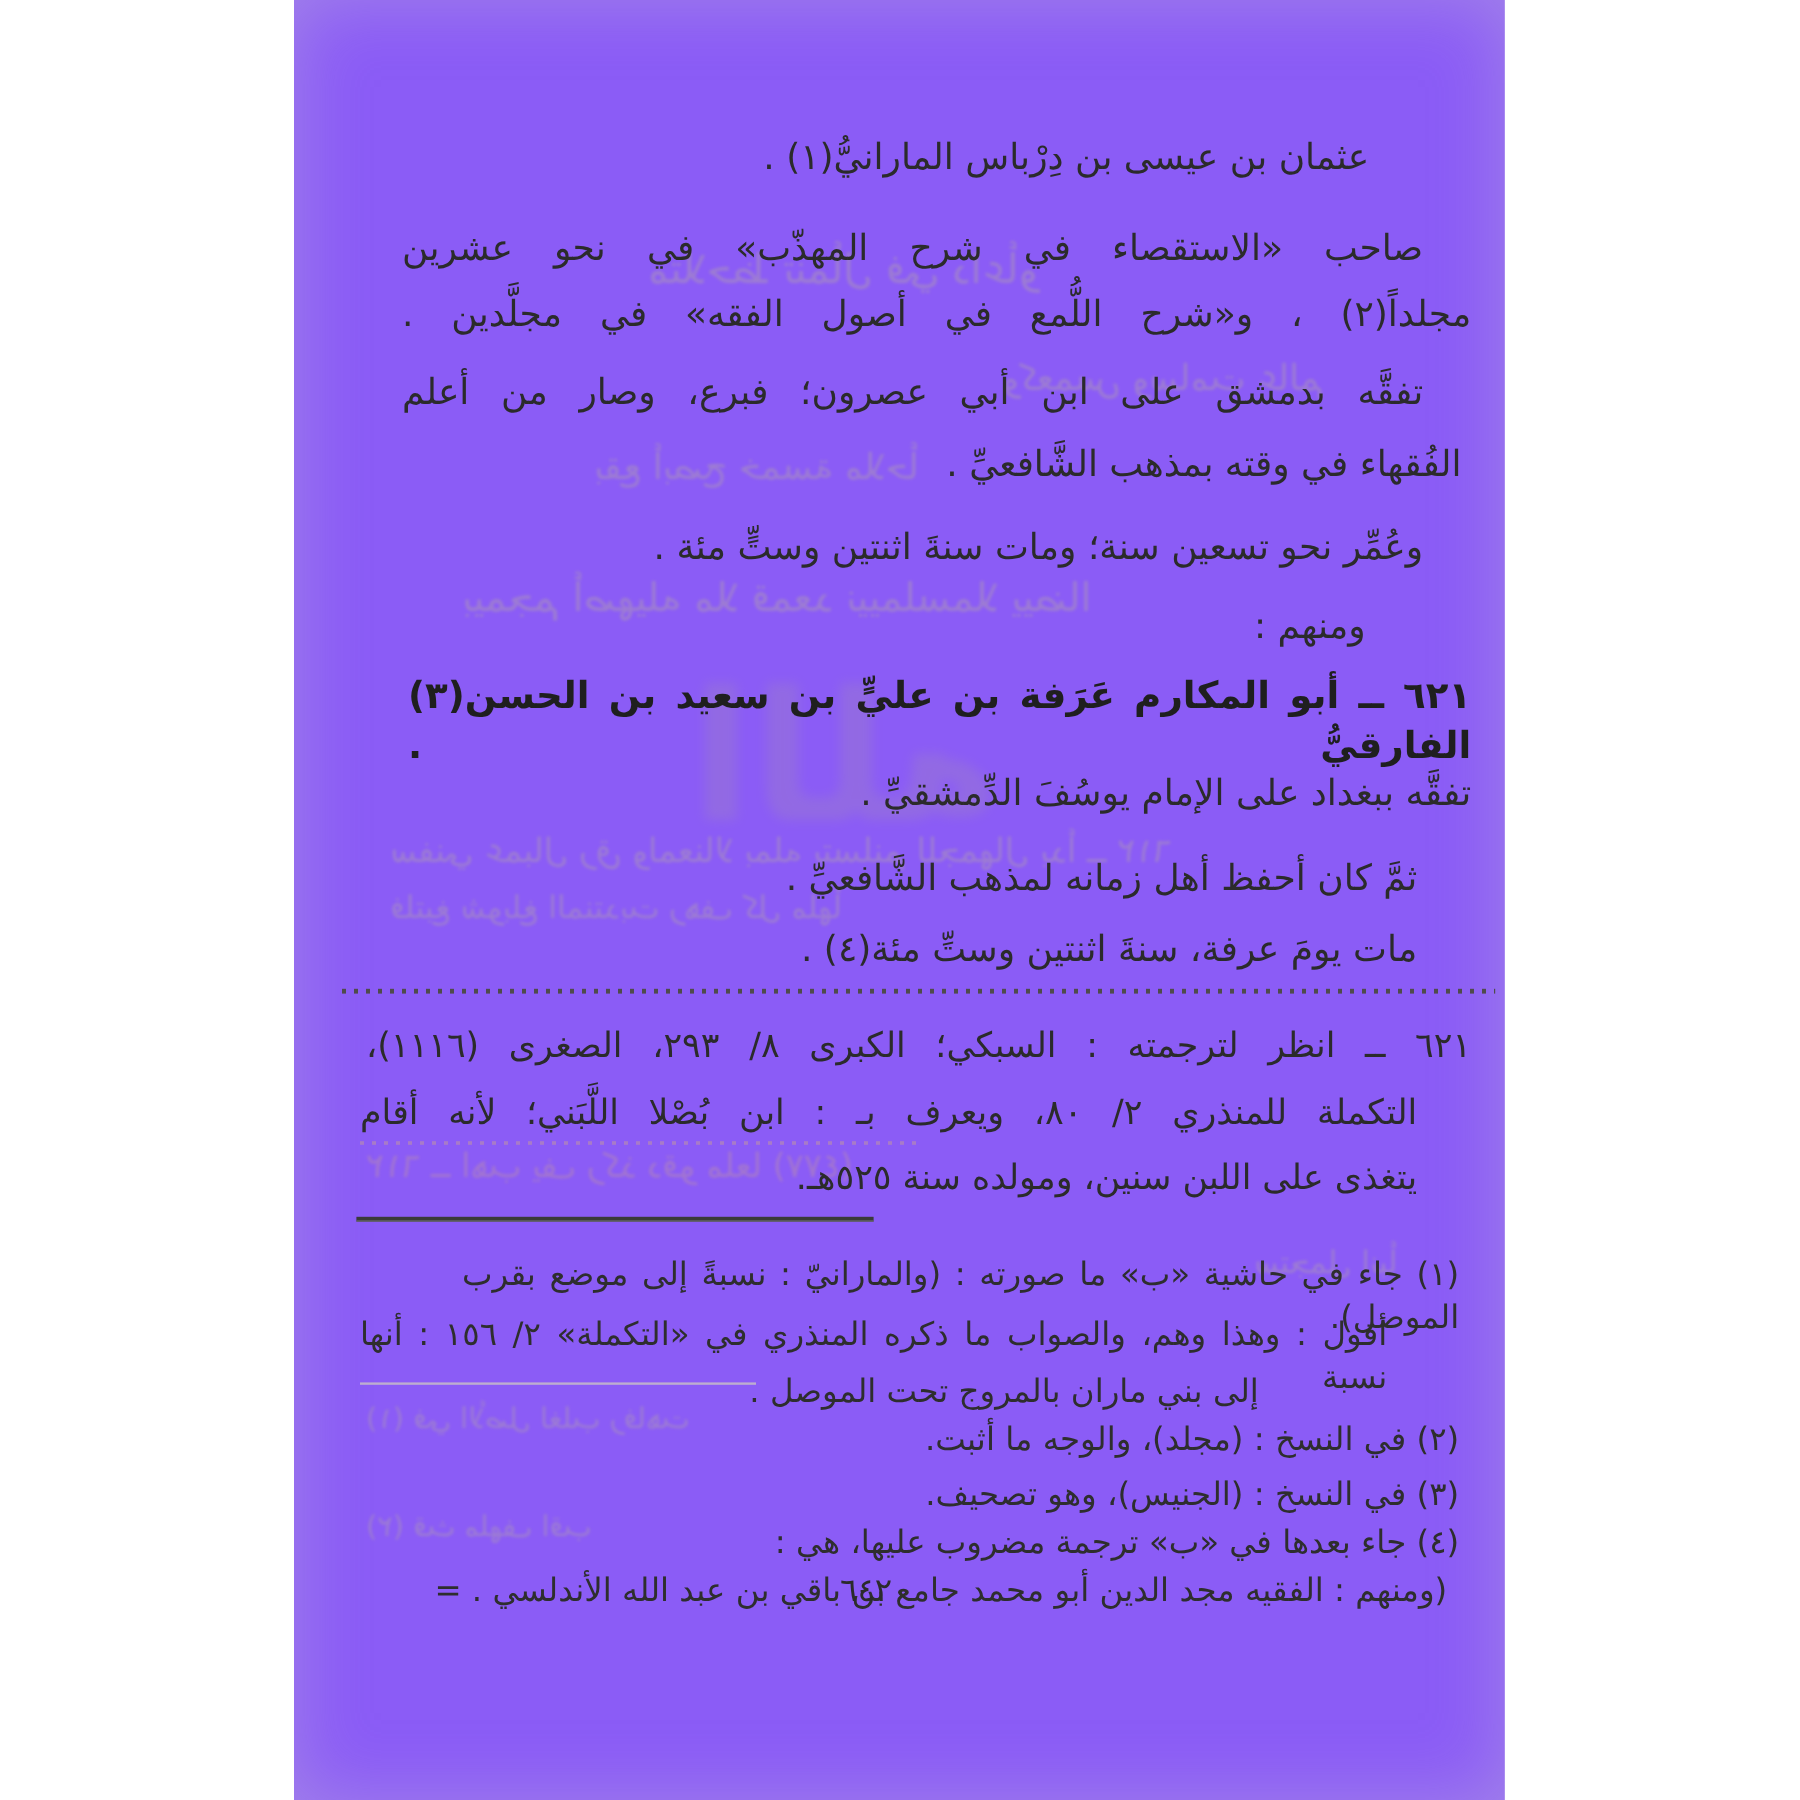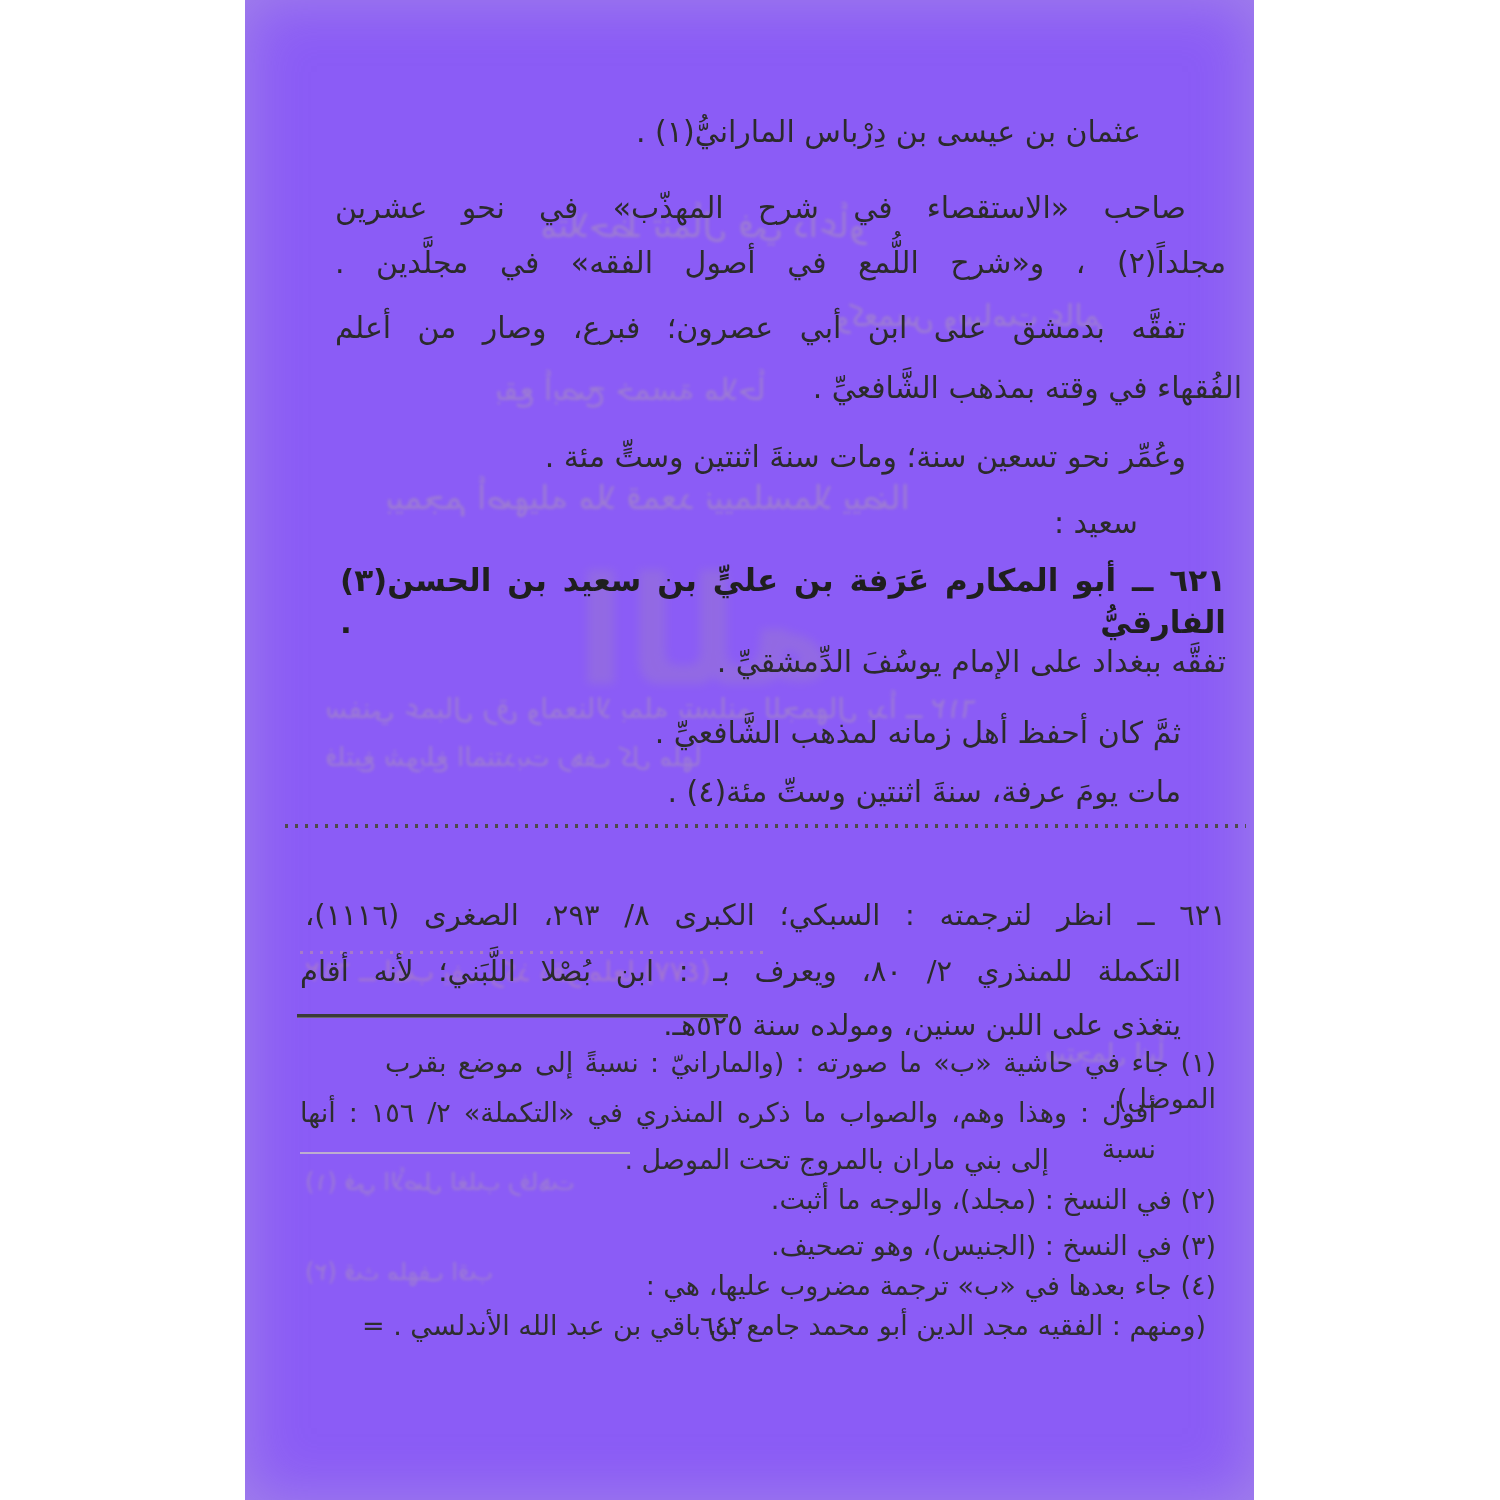--- a/index.html
+++ b/index.html
@@ -15,21 +15,21 @@
   }
   .tline{
     position:absolute;color:#2b2b2b;font-size:30px;line-height:1.35;
     white-space:nowrap;text-align:right;direction:rtl;
   }
   .just{
     white-space:normal;text-align:justify;text-align-last:justify;
   }
   .bold{font-weight:bold;color:#1f1f1f;}
   .fnote{font-size:27px;color:#2e2e2e;}
-  .ref{font-size:29px;margin-top:44px;}
+  .ref{font-size:29px;}
   .dotline{
     position:absolute;height:4px;
     background-image:repeating-linear-gradient(90deg,#4f4b4c 0 3px,transparent 3px 10px);
     background-position:center;background-repeat:repeat-x;background-size:100% 4px;
   }
   .dotline-faint{
     position:absolute;height:3px;opacity:.5;
     background-image:repeating-linear-gradient(90deg,#c49a9a 0 3px,transparent 3px 10px);
   }
   .sepline{
@@ -67,25 +67,25 @@
   <div class="bleed" style="top:1038px;left:800px;font-size:26px;">ستجمل انبأ</div>
   <div class="bleed" style="top:1168px;left:60px;font-size:24px;">(١) في الأصل لغلب رفاهت</div>
   <div class="bleed" style="top:1258px;left:60px;font-size:24px;">(٢) قث ملهف اقب</div>
 
   <div class="tline" style="top:112px;right:113px;">عثمان بن عيسى بن دِرْباس المارانيُّ(١) .</div>
 
   <div class="tline just" style="top:188px;right:68px;left:90px;">صاحب «الاستقصاء في شرح المهذّب» في نحو عشرين</div>
   <div class="tline just" style="top:243px;right:28px;left:90px;">مجلداً(٢) ، و«شرح اللُّمع في أصول الفقه» في مجلَّدين .</div>
 
   <div class="tline just" style="top:308px;right:68px;left:90px;">تفقَّه بدمشق على ابن أبي عصرون؛ فبرع، وصار من أعلم</div>
-  <div class="tline" style="top:368px;right:12px;margin-left:28px;">الفُقهاء في وقته بمذهب الشَّافعيِّ .</div>
+  <div class="tline" style="top:368px;right:36px;margin-left:28px;">الفُقهاء في وقته بمذهب الشَّافعيِّ .</div>
 
   <div class="tline" style="top:437px;right:68px;text-align:right;">وعُمِّر نحو تسعين سنة؛ ومات سنةَ اثنتين وستٍّ مئة .</div>
 
-  <div class="tline" style="top:503px;right:116px;">سعيد :</div>
+  <div class="tline" style="top:503px;right:116px;">ومنهم :</div>
 
   <div class="tline just bold" style="top:560px;right:28px;left:95px;font-size:31px;">٦٢١ ــ أبو المكارم عَرَفة بن عليٍّ بن سعيد بن الحسن(٣) الفارقيُّ .</div>
 
   <div class="tline" style="top:642px;right:28px;">تفقَّه ببغداد على الإمام يوسُفَ الدِّمشقيِّ .</div>
   <div class="tline" style="top:713px;right:73px;">ثمَّ كان أحفظ أهل زمانه لمذهب الشَّافعيِّ .</div>
   <div class="tline" style="top:772px;right:73px;">مات يومَ عرفة، سنةَ اثنتين وستِّ مئة(٤) .</div>
 
   <div class="dotline" style="top:824px;left:40px;right:8px;"></div>
 
   <div class="tline ref just" style="top:852px;right:28px;left:60px;">٦٢١ ــ انظر لترجمته : السبكي؛ الكبرى ٨/ ٢٩٣، الصغرى (١١١٦)،</div>

